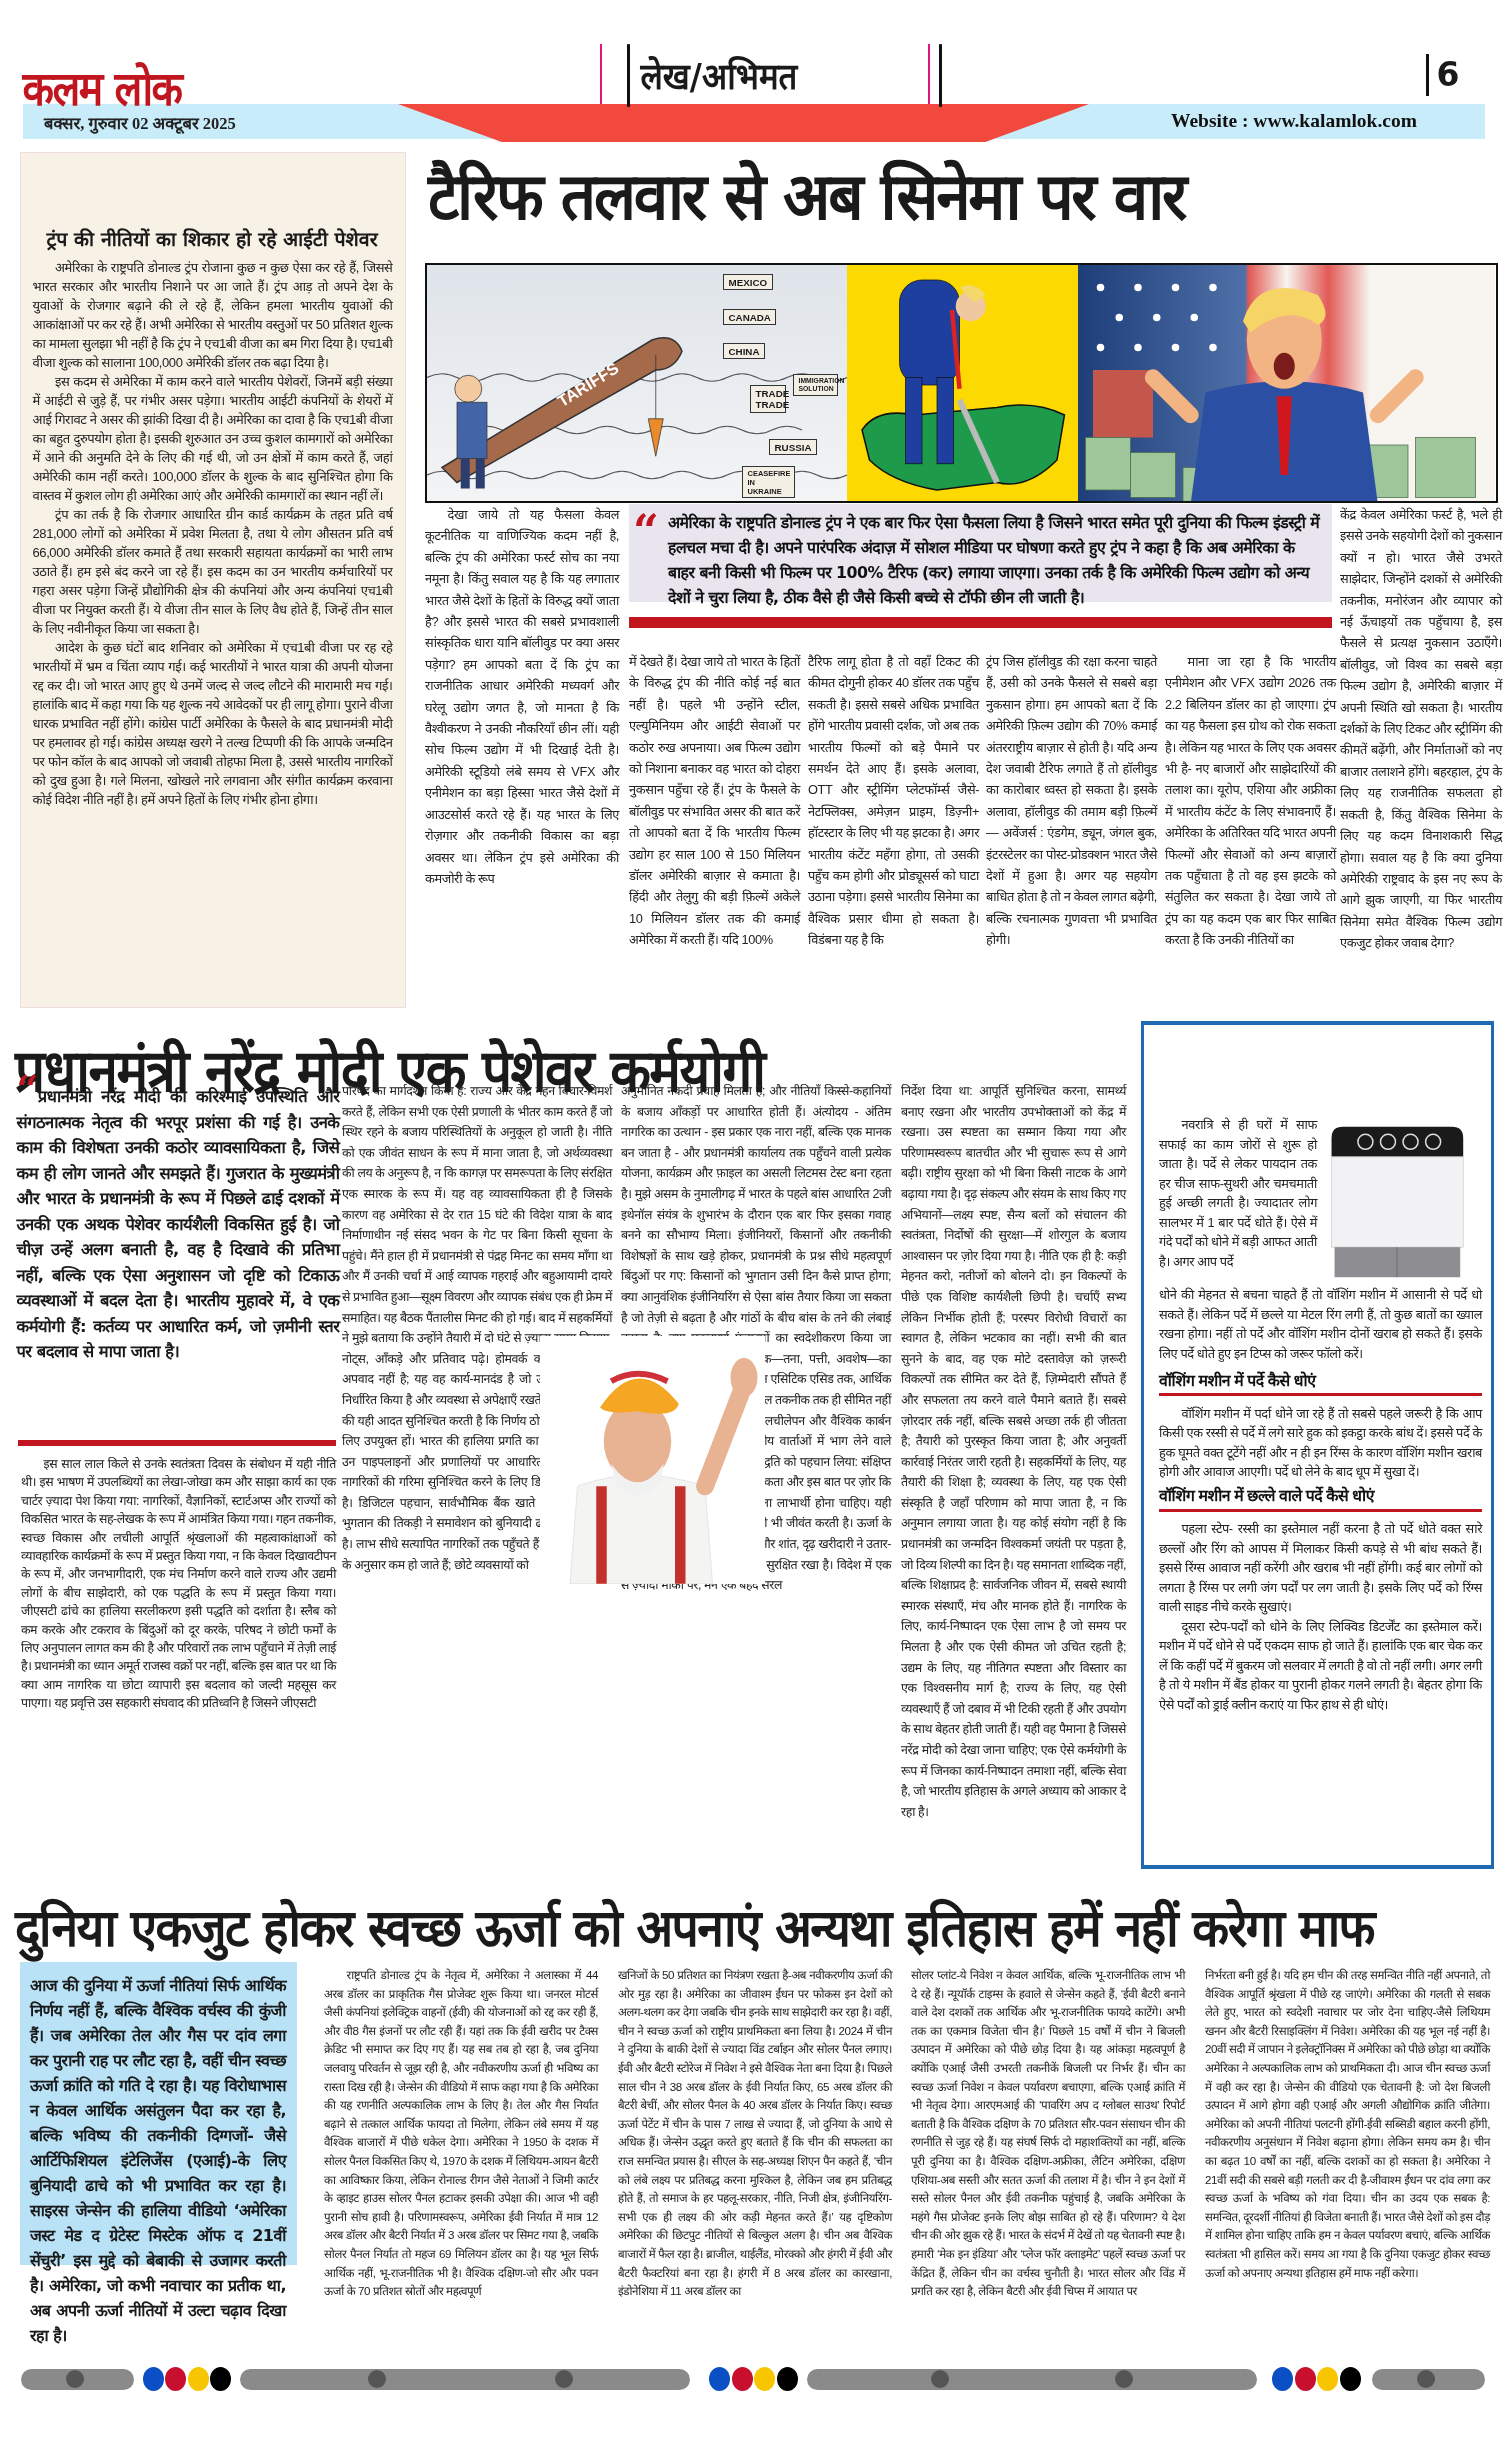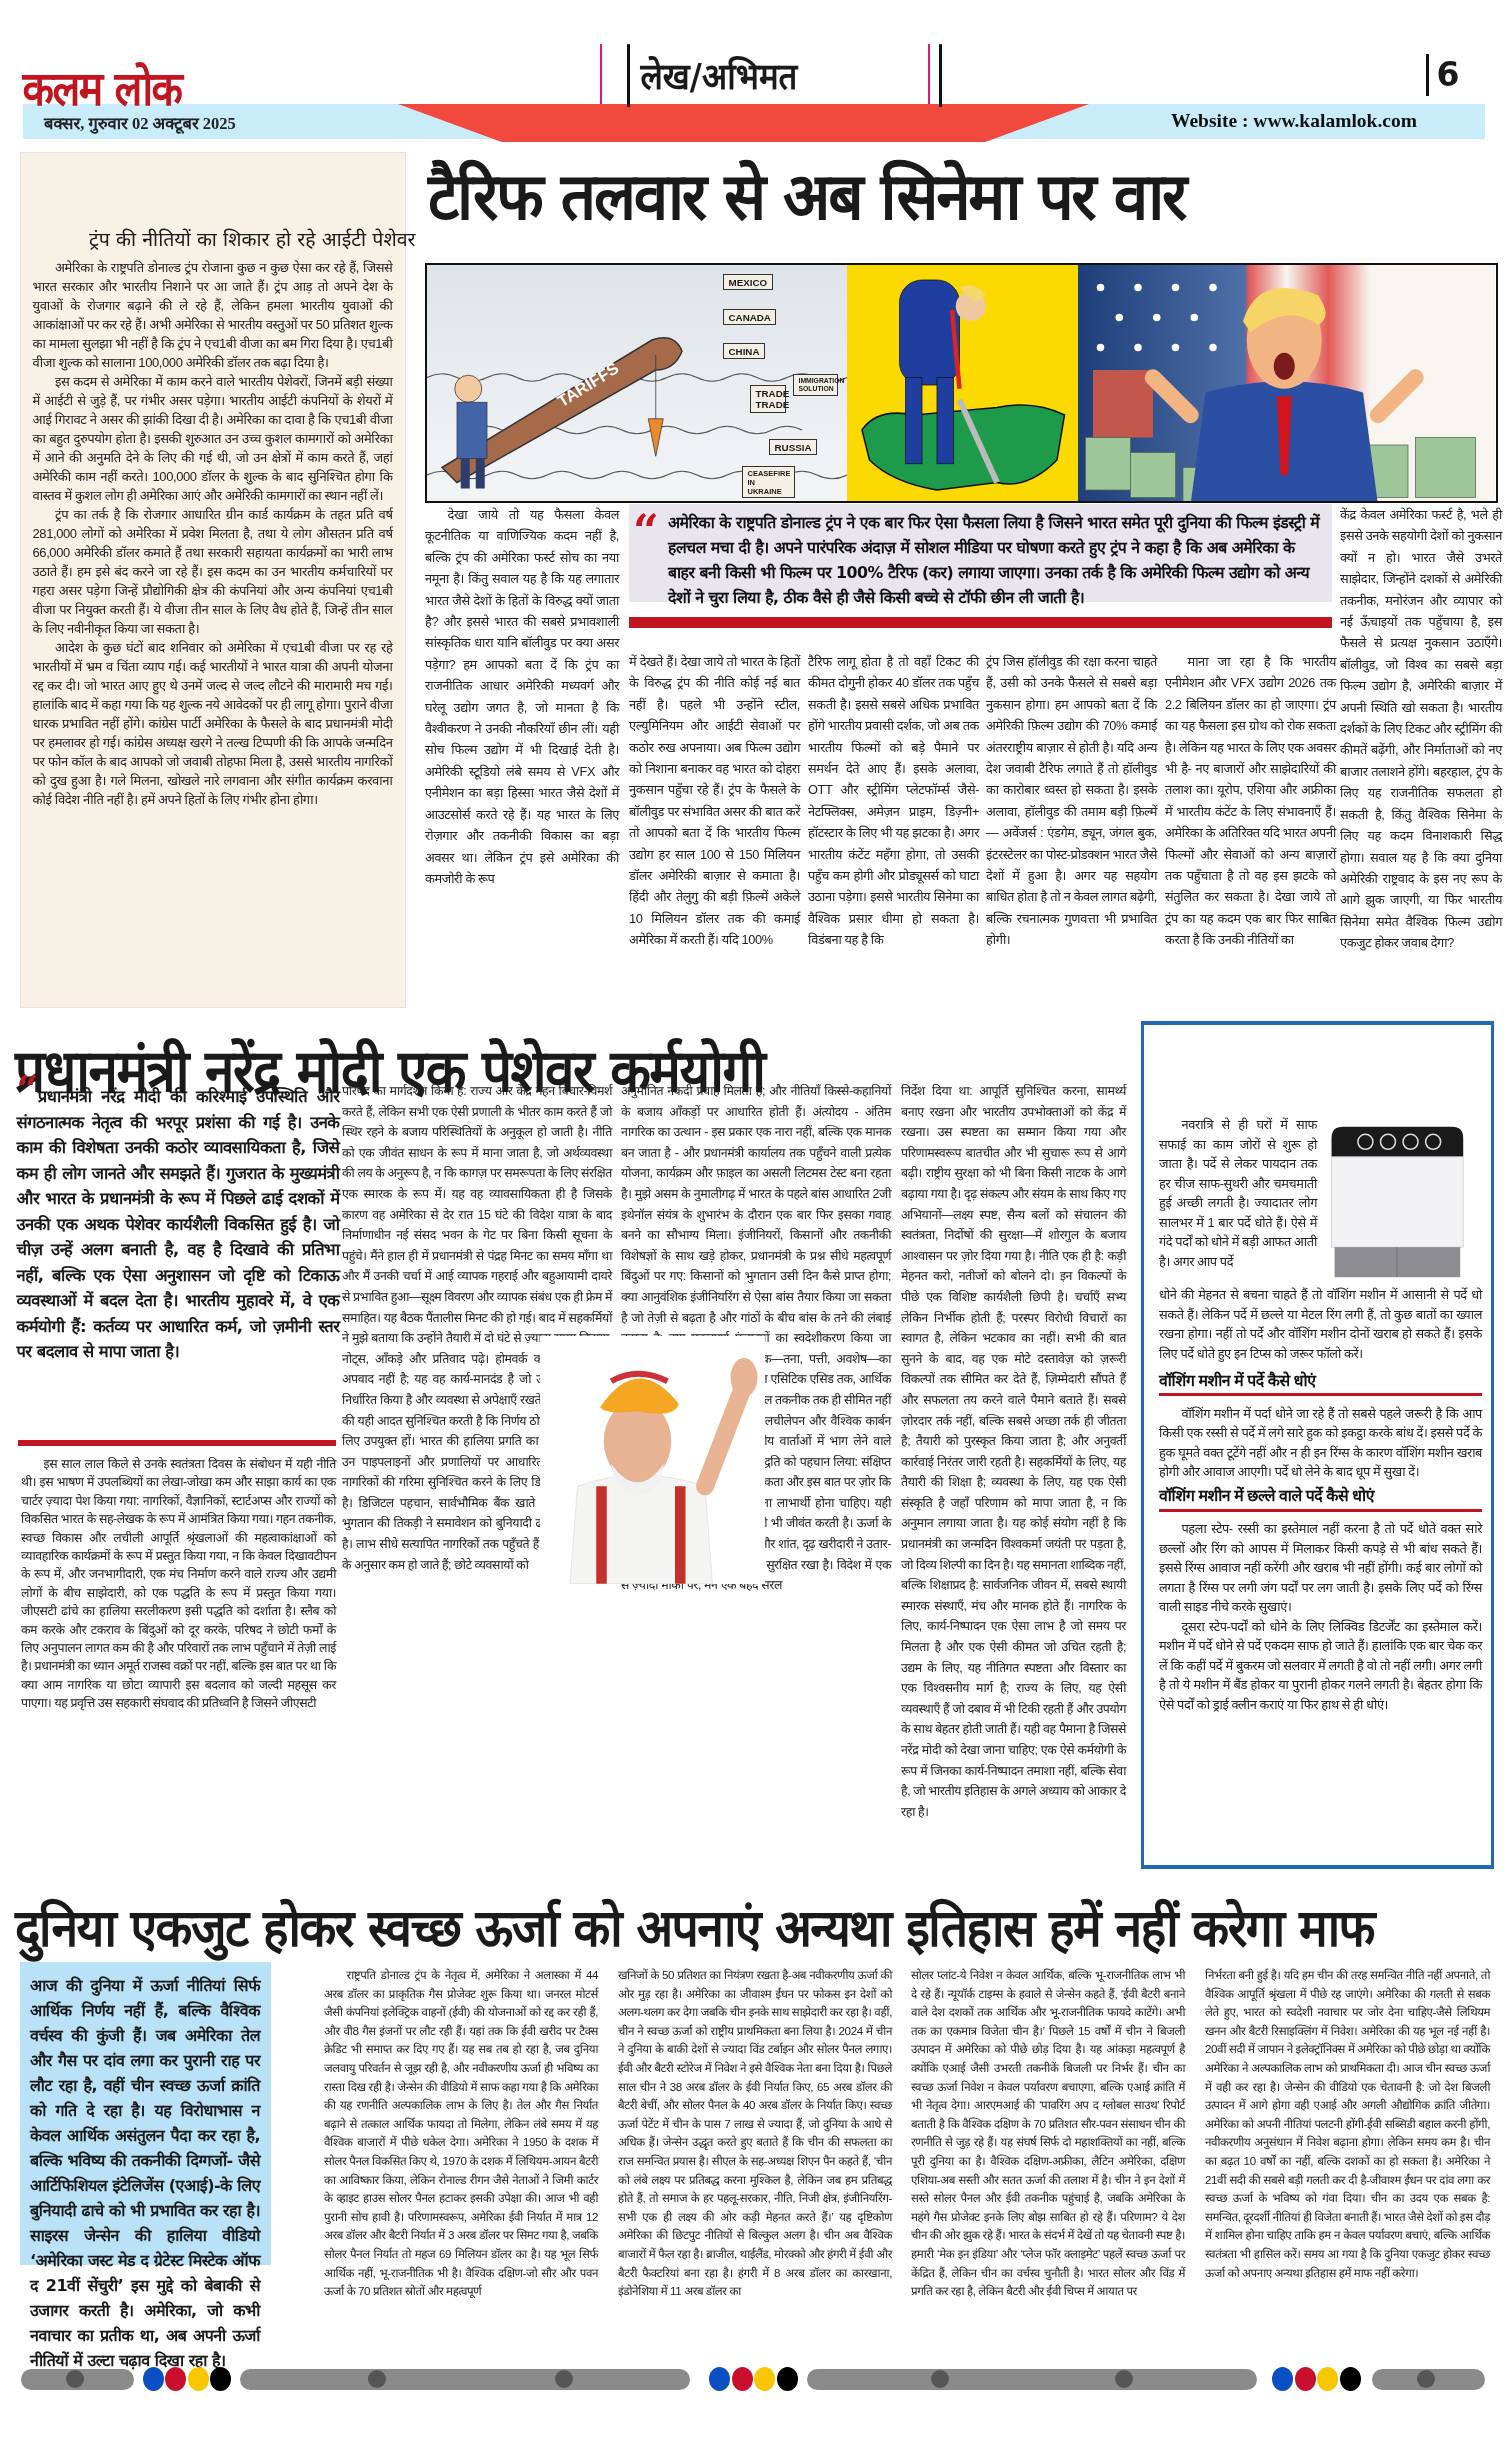--- a/index.html
+++ b/index.html
@@ -14,21 +14,21 @@
 #section-wrap{left:600px;top:44px;width:330px;height:60px;border-left:2.3px solid #e0167e;border-right:2.3px solid #e0167e}
 #section-title{left:627px;top:47px;width:315px;height:57px;border-left:3px solid #111;border-right:3px solid #111;font-size:33px;font-weight:bold;padding-left:10.5px;padding-top:6px;transform:scaleY(1.1)}
 #page-num{left:1426px;top:54px;font-size:33px;font-weight:bold;border-left:3px solid #111;padding-left:7.5px;height:42px;line-height:42px}
 #band{left:22.5px;top:104px;width:1462px;height:35px;background:#c8ecf9}
 #band-trap{left:398px;top:104px;width:691px;height:38px;background:#f2493f;clip-path:polygon(0 0,100% 0,85% 100%,15% 100%)}
 #date{left:44px;top:111px;font-size:16.5px;color:#222;font-family:"Liberation Serif",serif;font-weight:bold}
 #website{left:1171px;top:110px;font-size:19.5px;color:#111;font-family:"Liberation Serif",serif;font-weight:bold}
 
 #editorial{left:19.5px;top:152px;width:386px;height:856px;background:#f7f1e6;border:1.5px solid #f1dde1}
 #ed-banner{left:0;top:0;width:383px;height:65px;background:#c1161f;color:#fff;font-size:45px;font-weight:bold;text-align:center;line-height:65px;letter-spacing:1.5px}
-#ed-headline{left:12px;top:72px;width:383px;text-align:right;font-size:19.5px;font-weight:normal}
+#ed-headline{left:0;top:72px;width:383px;text-align:center;font-size:19.5px;font-weight:bold}
 #ed-body{left:12px;top:105px;width:360px;font-size:13px;line-height:19px}
 
 #tariff-title{left:428px;top:153px;font-size:62px;font-weight:bold;letter-spacing:-2.3px;line-height:83px;transform:scaleY(1.05);transform-origin:top left}
 #cartoon-strip{left:425px;top:263px;width:1073px;height:240px;border:2.3px solid #111;display:flex}
 .cart{height:100%;position:relative;overflow:hidden}
 #cart1{width:420px;background:linear-gradient(180deg,#dfe4ea,#f3f4f6)}
 #cart2{width:231px;background:#fcd900}
 #cart3{width:417px;background:linear-gradient(90deg,#1e3e7a 0,#4f6fa8 40%,#e25a56 41%,#f8f5f0 50%,#e25a56 60%,#f8f5f0 70%)}
 .sign{position:absolute;background:#f4efe4;border:1.5px solid #333;font-size:9.8px;font-weight:bold;padding:1.5px 4.5px;font-family:"Liberation Sans",sans-serif;text-align:left;line-height:11.3px}
 #quote-box{left:629px;top:504px;width:703px;height:98px;background:#e8e5ef}
@@ -50,21 +50,21 @@
 
 #wash-box{left:1141px;top:1021px;width:353px;height:848px;border:3px solid #1f6ab3;border-top-width:4.5px;border-bottom-width:4.5px;background:#fff}
 #wash-title{left:15px;top:6px;width:323px;text-align:center;font-size:21px;font-weight:bold;line-height:31.5px;letter-spacing:-0.8px}
 #wash-intro{left:15px;top:90px;width:158px;font-size:12.8px;line-height:19.5px}
 #wash-machine{left:180px;top:98px;width:143px;height:158px}
 #wash-body{left:15px;top:260px;width:323px;font-size:12.8px;line-height:19.5px}
 .wash-sub{font-size:15.8px;font-weight:bold;color:#111}
 .wash-hr{height:3px;background:#c1161f;margin:3px 0 7.5px 0}
 
 #energy-title{left:15px;top:1891px;font-size:48px;font-weight:bold;letter-spacing:-1.5px;transform:scaleY(1.08);transform-origin:top left}
-#energy-lead{left:19.5px;top:1962px;width:251px;height:303px;background:#b9e2f6;padding:10.5px 10.5px;font-size:16px;font-weight:bold;line-height:25px;text-align:justify;letter-spacing:-0.5px}
+#energy-lead{left:19.5px;top:1962px;width:277px;height:303px;background:#b9e2f6;padding:10.5px 10.5px;font-size:16px;font-weight:bold;line-height:25px;text-align:justify;letter-spacing:-0.5px}
 .e-col{top:1966px;width:274px;font-size:11.6px;line-height:18.6px}
 
 #reg{left:0;top:2364px;width:1507px;height:33px}
 .pill{position:absolute;top:4.5px;height:21px;background:#8a8a8a;border-radius:10.5px}
 .knob{position:absolute;top:1.5px;width:18px;height:18px;border-radius:50%;background:#555}
 .dot{position:absolute;top:3px;width:21px;height:24px;border-radius:50%}
 </style>
 </head>
 <body>
 

